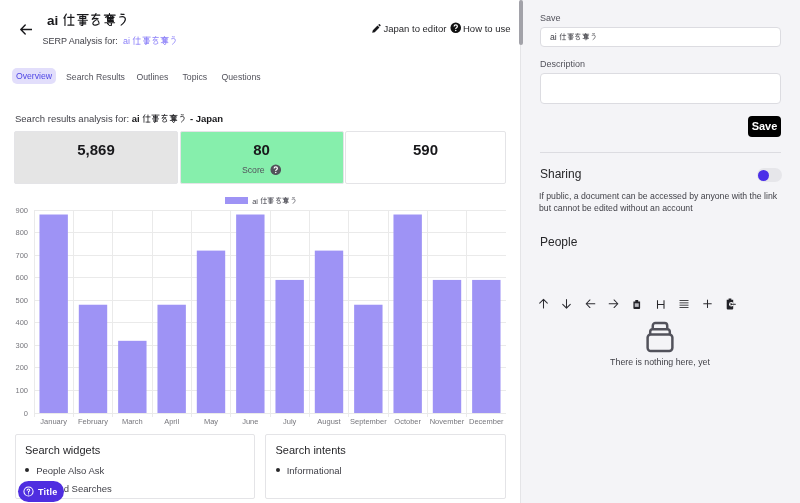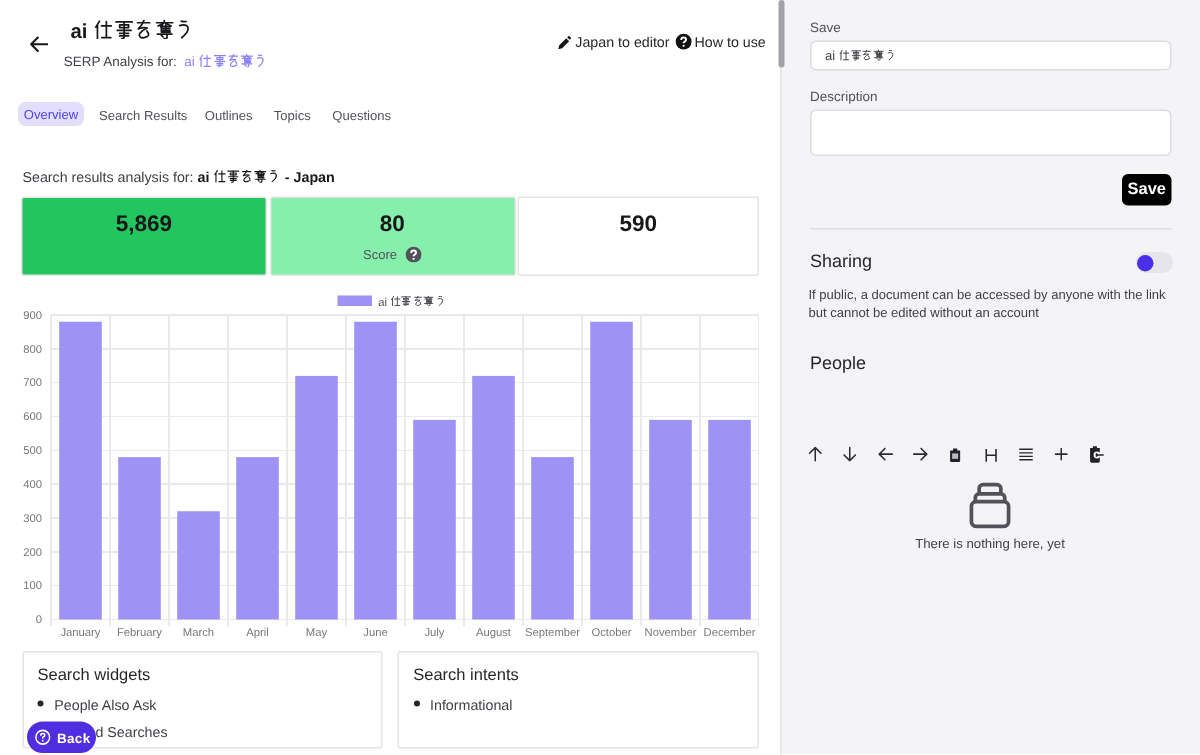--- a/index.html
+++ b/index.html
@@ -97,21 +97,21 @@
         </svg><svg class="cjk">
           <use href="#kj2"></use>
         </svg><svg class="cjk">
           <use href="#kj3"></use>
         </svg><svg class="cjk">
           <use href="#kj4"></use>
         </svg><svg class="cjk">
           <use href="#kj5"></use>
         </svg> - Japan</b></div>
 
-  <div class="abs" style="left:14px;top:131px;width:164px;height:53px;background:#22c55e;border:1px solid #e4e4e7;border-radius:2px">
+  <div class="abs" style="left:14px;top:131px;width:164px;height:53px;background:#e5e5e5;border:1px solid #e4e4e7;border-radius:2px">
     <div style="margin-top:8.5px;text-align:center;font-size:15px;font-weight:bold;color:#18181b">5,869</div>
   </div>
   <div class="abs" style="left:179.5px;top:131px;width:164px;height:53px;background:#86efac;border:1px solid #e4e4e7;border-radius:2px">
     <div style="margin-top:8.5px;text-align:center;font-size:15px;font-weight:bold;color:#18181b">80</div>
     <div style="margin-top:6px;text-align:center;font-size:8.7px;color:#52525b">Score&nbsp; <svg style="vertical-align:-3px;color:#52525b" width="11.5" height="11.5" viewBox="0 0 100 100">
           <use href="#qmark"></use>
         </svg></div>
   </div>
   <div class="abs" style="left:345px;top:131px;width:161px;height:53px;background:#fff;border:1px solid #e4e4e7;border-radius:2px">
     <div style="margin-top:8.5px;text-align:center;font-size:15px;font-weight:bold;color:#18181b">590</div>
@@ -195,21 +195,21 @@
   <div class="abs" style="left:265px;top:433.5px;width:241px;height:65.5px;background:#fff;border:1px solid #e4e4e7;border-radius:2px"></div>
   <div class="abs" style="left:275.5px;top:444px;font-size:11px;color:#27272a">Search intents</div>
   <div class="abs" style="left:275.5px;top:465px;font-size:9.5px;color:#3f3f46"><span style="display:inline-block;width:4.4px;height:4.4px;border-radius:50%;background:#27272a;vertical-align:2px"></span><span style="display:inline-block;width:6.8px"></span>Informational</div>
 
   <div class="abs" style="left:17.5px;top:481px;width:46.5px;height:21px;background:#4f2ee0;border-radius:11px;color:#fff">
     <svg style="position:absolute;left:5.8px;top:5.2px" width="11" height="11" viewBox="0 0 24 24" fill="none" stroke="#fff" stroke-width="2.2">
         <circle cx="12" cy="12" r="10"></circle>
         <path d="M9.1,9 Q9.1,6.5 12,6.5 Q14.9,6.5 14.9,9 Q14.9,11 12,11.8 L12,13.5" stroke-linecap="round"></path>
         <circle cx="12" cy="17" r="1.3" fill="#fff" stroke="none"></circle>
       </svg>
-    <span style="position:absolute;left:20.5px;top:5.5px;font-size:9px;font-weight:bold;letter-spacing:0.2px">Back</span>
+    <span style="position:absolute;left:20.5px;top:5.5px;font-size:9px;font-weight:bold;letter-spacing:0.2px">Title</span>
   </div>
 
   <div class="abs" style="left:518.5px;top:0px;width:4px;height:45px;background:#a2a2a9;border-radius:2px;z-index:5"></div>
   <div class="abs" style="left:520px;top:0;width:280px;height:503px;background:#f4f4f7;border-left:1px solid #e4e4e7"></div>
   <div class="abs" style="left:540px;top:12.5px;font-size:9px;color:#52525b">Save</div>
   <div class="abs t85" style="left:540px;top:26.5px;width:241px;height:20px;background:#fff;border:1px solid #dcdce1;border-radius:4px;font-size:8.7px;color:#3f3f46;line-height:18px;padding-left:9px">ai <svg class="cjk">
         <use href="#kj1"></use>
       </svg><svg class="cjk">
         <use href="#kj2"></use>
       </svg><svg class="cjk">

